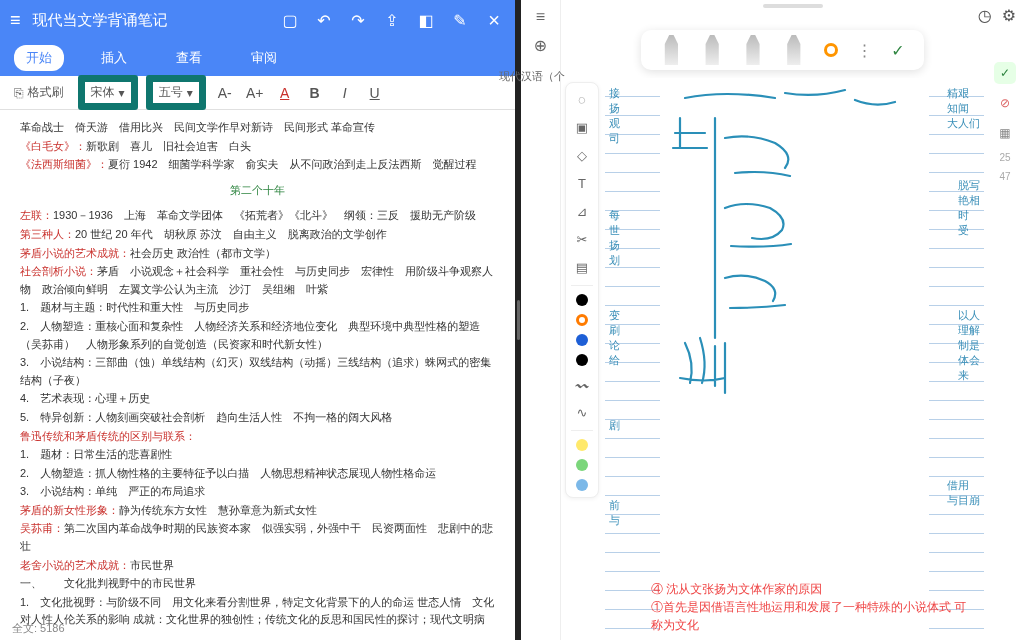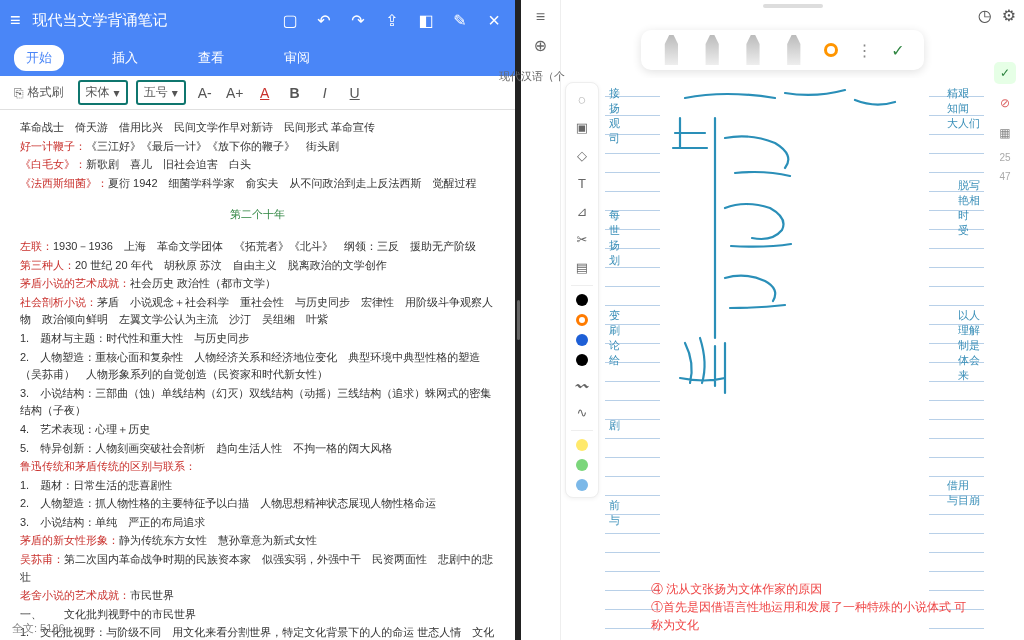--- a/index.html
+++ b/index.html
@@ -7,26 +7,26 @@
 .left-app{width:515px;height:100%;display:flex;flex-direction:column;background:#fff}
 .divider{width:6px;height:100%;background:#222;display:flex;align-items:center;justify-content:center}
 .divider::after{content:"";width:3px;height:40px;background:#666;border-radius:2px}
 .right-app{flex:1;height:100%;display:flex;background:#fff;position:relative}
 
 
 .hdr{background:#4a86f7;color:#fff;display:flex;align-items:center;height:40px;padding:0 10px;gap:12px}
 .hdr .ham{font-size:18px;cursor:pointer}
 .hdr .title{flex:1;font-size:15px}
 .hdr .ic{width:22px;text-align:center;font-size:16px;cursor:pointer}
-.tabs{background:#4a86f7;color:#fff;display:flex;align-items:center;height:36px;padding:0 14px;gap:36px;font-size:13px}
+.tabs{background:#4a86f7;color:#fff;display:flex;align-items:center;height:36px;padding:0 14px;gap:25px;font-size:13px}
 .tabs .tab{cursor:pointer;padding:4px 12px;border-radius:12px}
 .tabs .tab.active{background:#fff;color:#4a86f7;font-weight:500}
 .toolbar{height:34px;border-bottom:1px solid #e0e0e0;display:flex;align-items:center;padding:0 8px;gap:8px;font-size:12px;color:#555}
 .toolbar .btn{display:flex;align-items:center;gap:4px;padding:2px 6px;cursor:pointer}
-.toolbar .sel{border:2px solid #0f766e;padding:2px 6px;border-radius:3px;display:flex;align-items:center;gap:4px;cursor:pointer}
+.toolbar .sel{border:7px solid #0f766e;padding:2px 6px;border-radius:3px;display:flex;align-items:center;gap:4px;cursor:pointer}
 .toolbar .fb{width:22px;text-align:center;cursor:pointer;font-size:14px}
 .toolbar .bold{font-weight:bold}
 .toolbar .ital{font-style:italic}
 .toolbar .und{text-decoration:underline}
 .doc{flex:1;overflow:auto;padding:8px 20px 30px;font-size:11px;line-height:1.6;color:#333}
 .doc .r{color:#c9302c}
 .doc .g{color:#2e8540}
 .doc .ctr{text-align:center;margin:6px 0}
 .doc p{margin:1px 0}
 .status{position:absolute;bottom:4px;left:12px;font-size:11px;color:#888}
@@ -89,24 +89,23 @@
     <span class="sel"><span>五号</span> ▾</span>
     <span class="fb">A-</span>
     <span class="fb">A+</span>
     <span class="fb" style="color:#c9302c;text-decoration:underline">A</span>
     <span class="fb bold">B</span>
     <span class="fb ital">I</span>
     <span class="fb und">U</span>
   </div>
   <div class="doc">
     <p>革命战士　倚天游　借用比兴　民间文学作早对新诗　民间形式 革命宣传</p>
-    <p><span class="r">好一计鞭子：</span><span>《三江好》《最后一计》《放下你的鞭子》　街头剧</span></p>
     <p><span class="r">《白毛女》：</span><span>新歌剧　喜儿　旧社会迫害　白头</span></p>
     <p><span class="r">《法西斯细菌》：</span><span>夏衍 1942　细菌学科学家　俞实夫　从不问政治到走上反法西斯　觉醒过程</span></p>
-    <p class="ctr g" style="margin:14px 0">第二个十年</p>
+    <p class="ctr g" style="margin:8px 0">第二个十年</p>
     <p><span class="r">左联：</span><span>1930－1936　上海　革命文学团体　《拓荒者》《北斗》　纲领：三反　援助无产阶级</span></p>
     <p><span class="r">第三种人：</span><span>20 世纪 20 年代　胡秋原 苏汶　自由主义　脱离政治的文学创作</span></p>
     <p><span class="r">茅盾小说的艺术成就：</span><span>社会历史 政治性（都市文学）</span></p>
     <p><span class="r">社会剖析小说：</span><span>茅盾　小说观念＋社会科学　重社会性　与历史同步　宏律性　用阶级斗争观察人物　政治倾向鲜明　左翼文学公认为主流　沙汀　吴组缃　叶紫</span></p>
     <p>1.　题材与主题：时代性和重大性　与历史同步</p>
     <p>2.　人物塑造：重核心面和复杂性　人物经济关系和经济地位变化　典型环境中典型性格的塑造（吴荪甫）　人物形象系列的自觉创造（民资家和时代新女性）</p>
     <p>3.　小说结构：三部曲（蚀）单线结构（幻灭）双线结构（动摇）三线结构（追求）蛛网式的密集结构（子夜）</p>
     <p>4.　艺术表现：心理＋历史</p>
     <p>5.　特异创新：人物刻画突破社会剖析　趋向生活人性　不拘一格的阔大风格</p>
     <p class="r">鲁迅传统和茅盾传统的区别与联系：</p>

